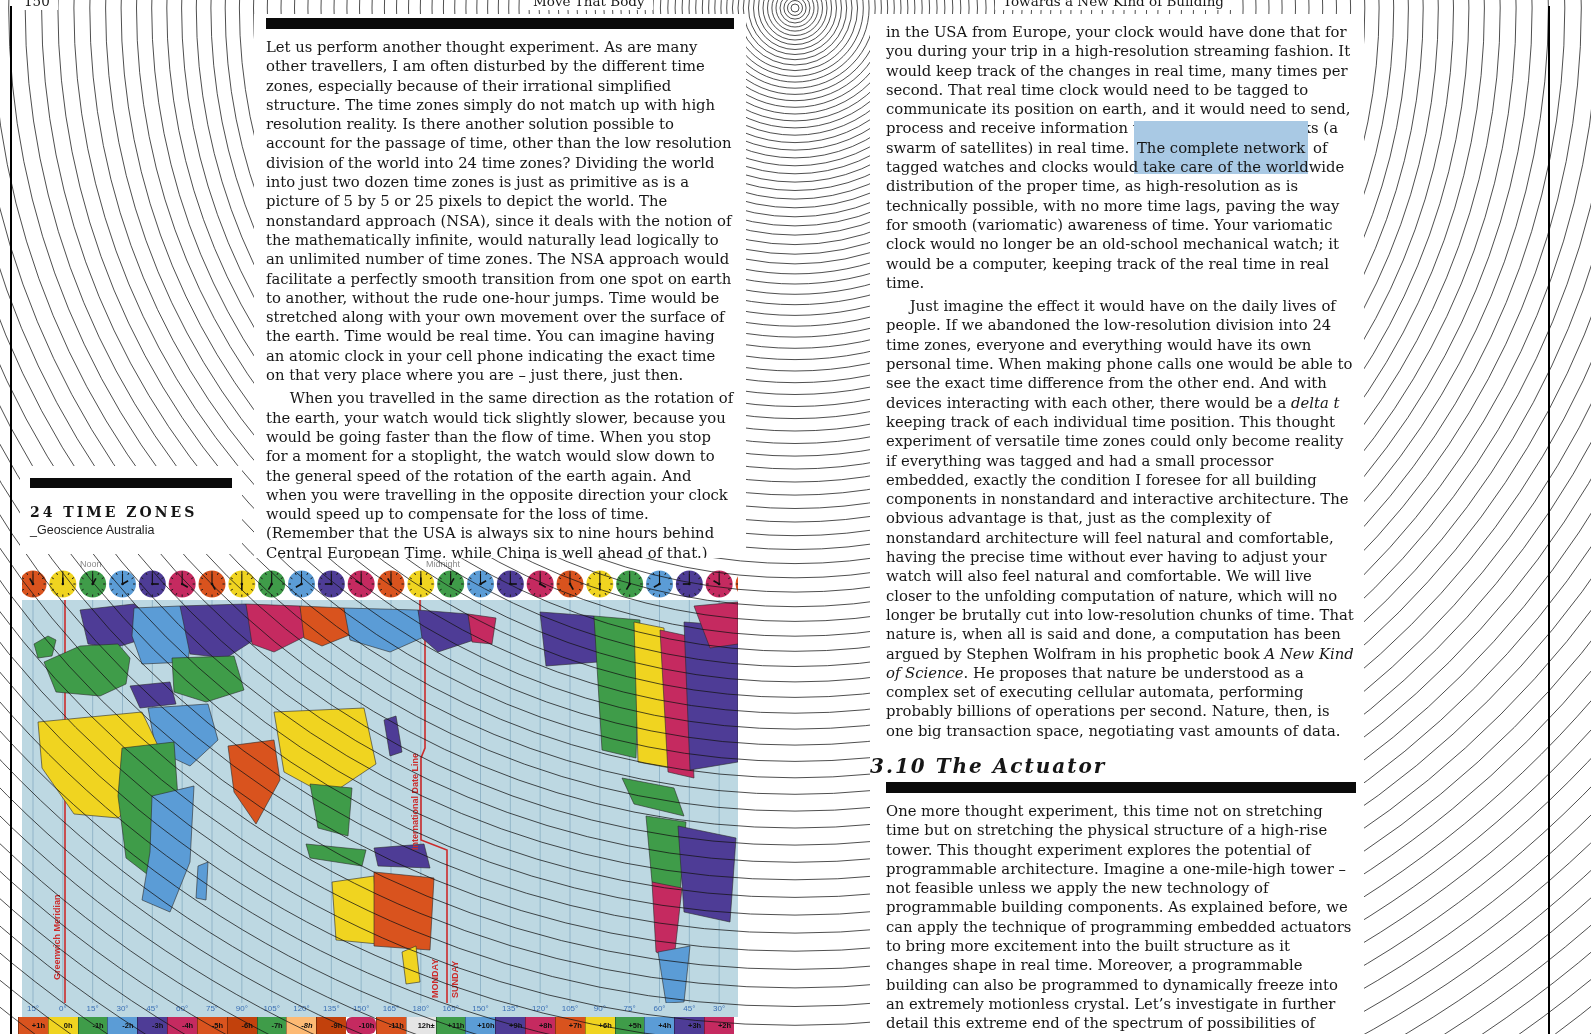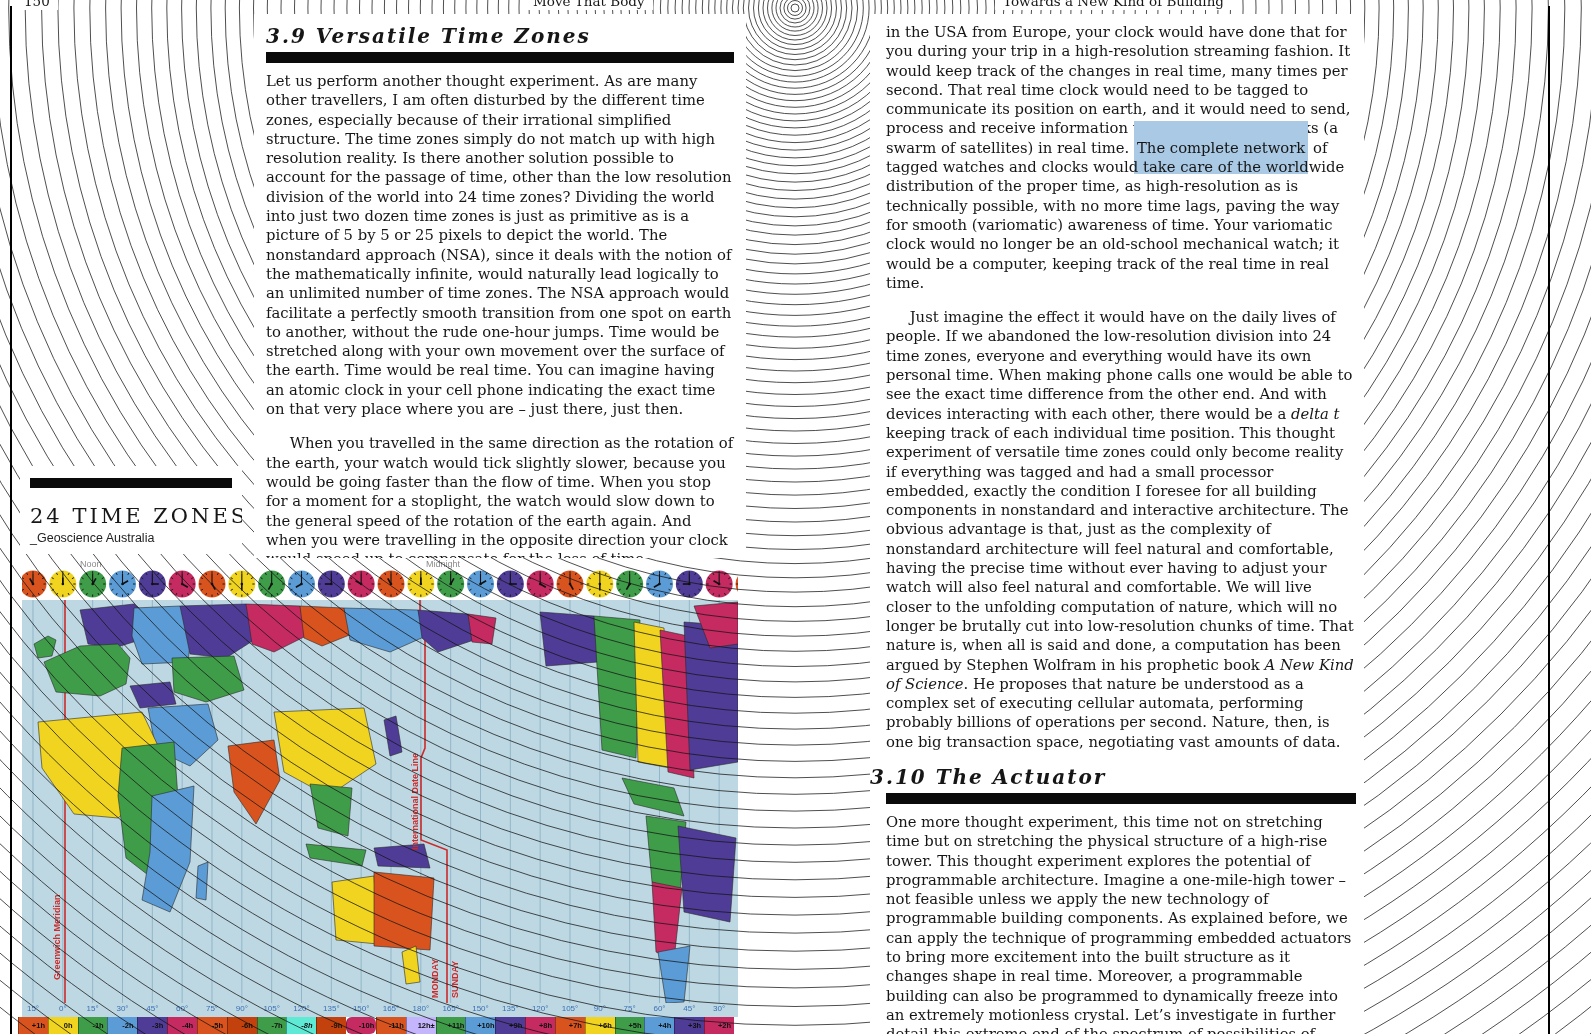--- a/index.html
+++ b/index.html
@@ -22,28 +22,28 @@
 
   
   .whitebox{position:absolute;background:#fff;z-index:3;overflow:hidden;}
   .leftcol{left:254px;top:14px;width:492px;height:544px;}
   .rightcol{left:870px;top:14px;width:494px;height:1020px;}
   .captionbox{left:20px;top:466px;width:222px;height:88px;}
 
   .sec-head{font-style:italic;font-weight:bold;font-size:20px;letter-spacing:2px;margin:10px 0 0 12px;white-space:nowrap;}
   .sec-bar{height:11px;background:#0a0a0a;margin:4px 12px 0 12px;}
   .bodytext{font-size:14.8px;line-height:19.3px;margin:8px 12px 0 12px;text-align:left;}
-  .bodytext.indent{text-indent:1.6em;margin-top:15px;}
+  .bodytext.indent{text-indent:1.6em;margin-top:4px;}
   .rightcol .sec-head{margin-left:0;margin-top:14px;}
   .rightcol .sec-bar{margin-left:16px;margin-right:8px;}
   .rightcol .bodytext{margin-left:16px;margin-right:8px;}
   .hl{background:#a9c9e4;padding:18px 3px;}
 
   .cap-bar{height:10px;background:#0a0a0a;margin:12px 10px 0 10px;}
-  .cap-title{font-weight:normal;font-size:21px;letter-spacing:3px;margin:16px 0 0 10px;white-space:nowrap;}
+  .cap-title{font-weight:bold;font-size:14px;letter-spacing:3px;margin:16px 0 0 10px;white-space:nowrap;}
   .cap-src{font-family:"Liberation Sans",sans-serif;font-size:12.5px;color:#222;margin:3px 0 0 10px;}
 
   
   .map-wrap{position:absolute;left:22px;top:558px;width:716px;height:476px;z-index:1;background:#fff;}
   .clock-band{position:relative;width:716px;height:42px;background:#fff;overflow:hidden;}
   .clock-band svg{position:absolute;left:0;top:0;}
   .band-label{position:absolute;top:1px;font-family:"Liberation Sans",sans-serif;font-size:9px;color:#8a8a8a;z-index:1;}
   .lbl-noon{left:58px;}
   .lbl-mid{left:404px;}
   .map-body{display:block;}
@@ -616,25 +616,25 @@
     <div class="strip" id="offset-strip">
         <div class="strip-cell" style="background: rgb(217, 83, 30);">+1h</div>
         <div class="strip-cell" style="background: rgb(240, 212, 32);">0h</div>
         <div class="strip-cell" style="background: rgb(63, 156, 73);">-1h</div>
         <div class="strip-cell" style="background: rgb(91, 156, 214);">-2h</div>
         <div class="strip-cell" style="background: rgb(78, 60, 150);">-3h</div>
         <div class="strip-cell" style="background: rgb(197, 42, 96);">-4h</div>
         <div class="strip-cell" style="background: rgb(217, 83, 30);">-5h</div>
         <div class="strip-cell" style="background: #c2410c;">-6h</div>
         <div class="strip-cell" style="background: rgb(63, 156, 73);">-7h</div>
-        <div class="strip-cell" style="background: #5eead4; font-style: italic;">-8h</div>
+        <div class="strip-cell" style="background: #fdba74; font-style: italic;">-8h</div>
         <div class="strip-cell" style="background: #c2410c;">-9h</div>
         <div class="strip-cell" style="background: rgb(197, 42, 96); border-radius: 6px;">-10h</div>
         <div class="strip-cell" style="background: rgb(217, 83, 30);">-11h</div>
-        <div class="strip-cell" style="background: #c4b5fd;">12h±</div>
+        <div class="strip-cell" style="background: #e5e5e5;">12h±</div>
         <div class="strip-cell" style="background: rgb(63, 156, 73);">+11h</div>
         <div class="strip-cell" style="background: rgb(91, 156, 214);">+10h</div>
         <div class="strip-cell" style="background: rgb(78, 60, 150);">+9h</div>
         <div class="strip-cell" style="background: rgb(197, 42, 96);">+8h</div>
         <div class="strip-cell" style="background: rgb(217, 83, 30);">+7h</div>
         <div class="strip-cell" style="background: rgb(240, 212, 32);">+6h</div>
         <div class="strip-cell" style="background: rgb(63, 156, 73);">+5h</div>
         <div class="strip-cell" style="background: rgb(91, 156, 214);">+4h</div>
         <div class="strip-cell" style="background: rgb(78, 60, 150);">+3h</div>
         <div class="strip-cell" style="background: rgb(197, 42, 96);">+2h</div>
@@ -765,21 +765,20 @@
     </svg>
 
   <div class="rule-v rule-left"></div>
   <div class="rule-v rule-right"></div>
 
   <span class="runhead rh-num">150</span>
   <span class="runhead rh-mid">Move That Body</span>
   <span class="runhead rh-right">Towards a New Kind of Building</span>
 
   <div class="whitebox leftcol">
-    <div class="sec-head">3.9 Versatile Time Zones</div>
     <div class="sec-bar"></div>
     <p class="bodytext">Let us perform another thought experiment. As are many other travellers, I am often disturbed by the different time zones, especially because of their irrational simplified structure. The time zones simply do not match up with high resolution reality. Is there another solution possible to account for the passage of time, other than the low resolution division of the world into 24 time zones? Dividing the world into just two dozen time zones is just as primitive as is a picture of 5 by 5 or 25 pixels to depict the world. The nonstandard approach (NSA), since it deals with the notion of the mathematically infinite, would naturally lead logically to an unlimited number of time zones. The NSA approach would facilitate a perfectly smooth transition from one spot on earth to another, without the rude one-hour jumps. Time would be stretched along with your own movement over the surface of the earth. Time would be real time. You can imagine having an atomic clock in your cell phone indicating the exact time on that very place where you are – just there, just then.</p>
     <p class="bodytext indent">When you travelled in the same direction as the rotation of the earth, your watch would tick slightly slower, because you would be going faster than the flow of time. When you stop for a moment for a stoplight, the watch would slow down to the general speed of the rotation of the earth again. And when you were travelling in the opposite direction your clock would speed up to compensate for the loss of time. (Remember that the USA is always six to nine hours behind Central European Time, while China is well ahead of that.) Now instead of resetting your clock manually when arriving</p>
   </div>
 
   <div class="whitebox captionbox">
     <div class="cap-bar"></div>
     <div class="cap-title">24 TIME ZONES</div>
     <div class="cap-src">_Geoscience Australia</div>
   </div>

